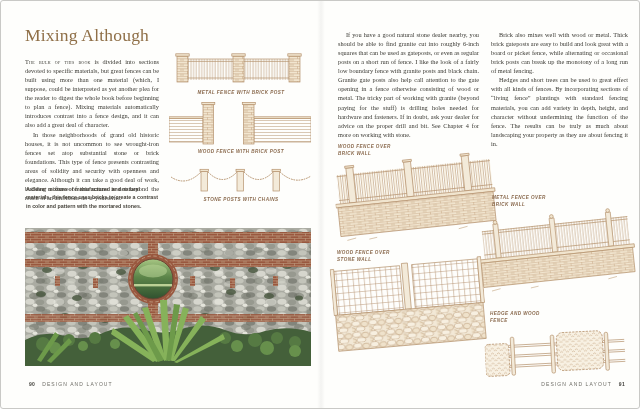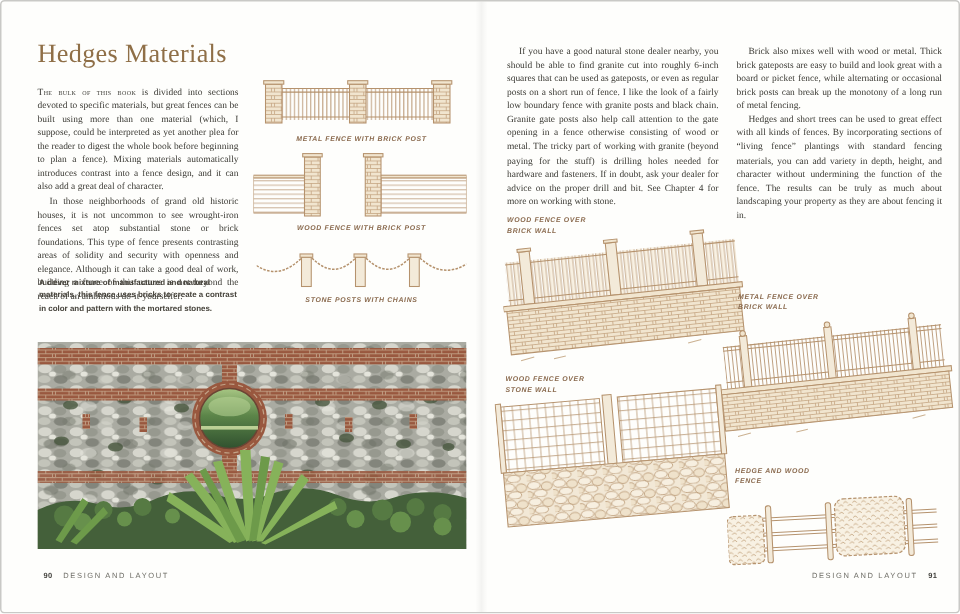--- a/index.html
+++ b/index.html
@@ -96,21 +96,21 @@
       <stop offset="0" stop-color="#a7c683"></stop>
       <stop offset="0.45" stop-color="#5c8549"></stop>
       <stop offset="1" stop-color="#30512f"></stop>
     </linearGradient>
   </defs>
 </svg>
 
 <div class="spread">
 
   <div>
-    <h1 class="abs title" style="margin:0;font-weight:400;">Hedges Materials</h1>
+    <h1 class="abs title" style="margin:0;font-weight:400;">Mixing Although</h1>
 
     <div class="abs bodycol">
       <p><span class="lead">The bulk of this book</span><span> is divided into sections devoted to specific materials, but great fences can be built using more than one material (which, I suppose, could be interpreted as yet another plea for the reader to digest the whole book before beginning to plan a fence). Mixing materials automatically introduces contrast into a fence design, and it can also add a great deal of character.</span></p>
       <p class="indent">In those neighborhoods of grand old historic houses, it is not uncommon to see wrought-iron fences set atop substantial stone or brick foundations. This type of fence presents contrasting areas of solidity and security with openness and elegance. Although it can take a good deal of work, building a fence of this nature is not beyond the reach of an ambitious do-it-yourselfer.</p>
     </div>
 
     <p class="abs caption" style="margin:0;">A clever mixture of manufactured and natural materials, this fence uses bricks to create a contrast in color and pattern with the mortared stones.</p>
 
     <div class="abs fig" style="left:170px;top:50px;width:140px;">
       <svg viewBox="0 0 140 34">

